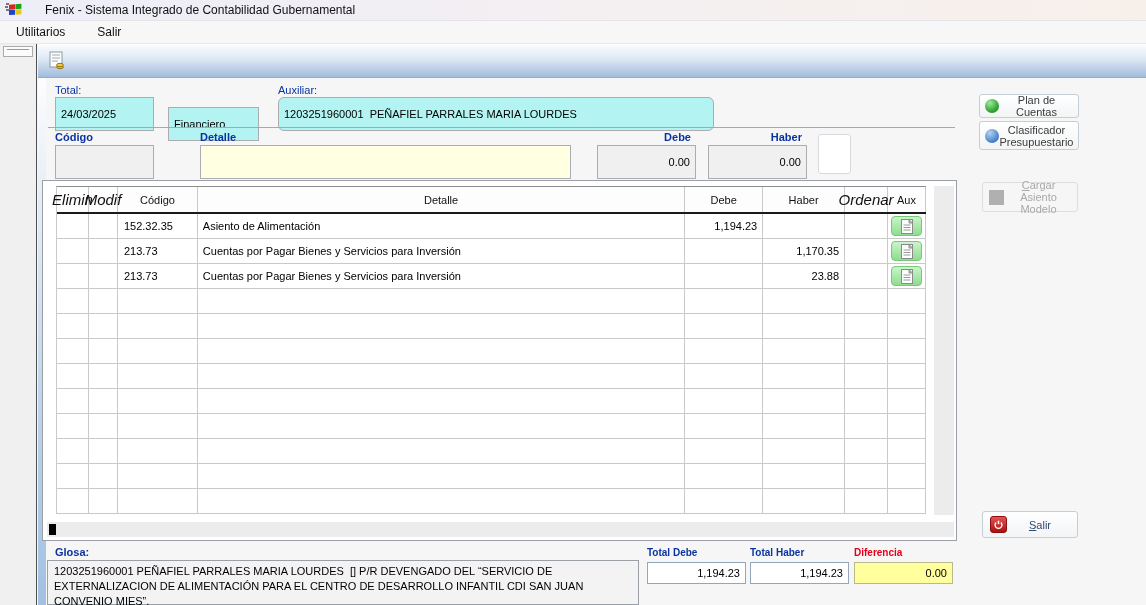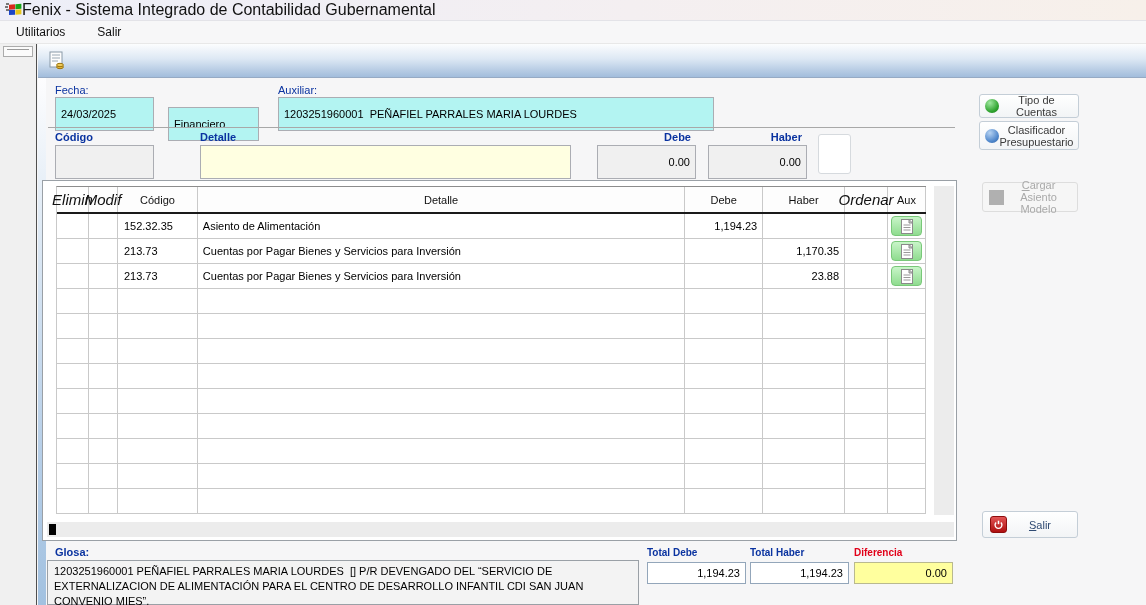--- a/index.html
+++ b/index.html
@@ -6,21 +6,21 @@
   html,body { background:#d7d7d7; }
   .screen {
     position:relative; width:1146px; height:605px; overflow:hidden;
     font-family:"Liberation Sans", sans-serif; font-size:11px; color:#000;
     background:#f6f6f7;
   }
   
   #titlebar{position:absolute;left:0;top:0;width:1146px;height:21px;
     background:linear-gradient(to right,#edeef8 0%,#f4eff1 55%,#f7f0ea 100%);
     display:flex;align-items:center;border-bottom:1px solid #e3e3e8;}
-  #titlebar .title-text{font-size:16px;color:#111;margin-left:0;}
+  #titlebar .title-text{font-size:12px;color:#111;margin-left:23px;}
   #app-icon{width:17px;height:15px;margin-left:5px;display:inline-block;}
   
   #menubar{position:absolute;left:0;top:21px;width:1146px;height:23px;background:#f7f7f8;
     display:flex;align-items:center;border-bottom:1px solid #e8e8e8;}
   .menu-item{font-size:12px;color:#111;padding:3px 16px;cursor:default;}
   
   #leftstrip{position:absolute;left:0;top:44px;width:37px;height:561px;background:#f0f0f0;
     border-right:1px solid #4f4f4f;}
   #grip{position:absolute;left:3px;top:2px;width:30px;height:11px;background:#fbfbfb;border:1px solid #ababab;}
   #grip::after{content:"";display:block;margin:2px 3px 0 3px;border-top:1px solid #9a9a9a;}
@@ -33,21 +33,21 @@
   #edge-gradient{position:absolute;left:38px;top:78px;width:8px;height:527px;
     background:linear-gradient(#fdfdfe 0%,#e2ecf6 25%,#b7cfe8 70%,#a2c1e0 100%);}
   
   .lbl{position:absolute;font-size:11px;color:#0a33a0;}
   .lbl.b{font-weight:bold;}
   .tbx{position:absolute;height:22px;border:1px solid #abadb3;font:11px "Liberation Sans",sans-serif;
     padding:16px 5px;color:#000;}
   .cyan{background:#b3f4f2;}
   #fecha-label{left:55px;top:84px;} #fecha-input{left:55px;top:97px;width:99px;}
   #tipo-label{left:168px;top:84px;margin-top:36px;} #tipo-input{left:168px;top:107px;width:91px;}
-  #auxiliar-label{left:278px;top:84px;} #auxiliar-input{left:278px;top:97px;width:436px;}
+  #auxiliar-label{left:278px;top:84px;} #auxiliar-input{left:278px;top:97px;width:436px;border-radius:6px;}
   #sep1{position:absolute;left:48px;top:127px;width:907px;height:1px;background:#a8a8a8;}
   #codigo-label{left:55px;top:131px;} #codigo-input{left:55px;top:145px;width:99px;height:25px;background:#f0f0f0;}
   #detalle-label{left:200px;top:131px;} #detalle-input{left:200px;top:145px;width:371px;height:25px;background:#ffffe1;}
   #debe-label{left:597px;top:131px;width:94px;text-align:right;}
   #debe-input{left:597px;top:145px;width:99px;height:25px;background:#f0f0f0;text-align:right;}
   #haber-label{left:708px;top:131px;width:94px;text-align:right;}
   #haber-input{left:708px;top:145px;width:99px;height:25px;background:#f0f0f0;text-align:right;}
   #square-btn{position:absolute;left:818px;top:134px;width:33px;height:40px;background:#fff;
     border:1px solid #d6dade;border-radius:3px;cursor:default;}
   #square-btn .sq{width:23px;height:28px;background:#a6a6a6;margin:5px auto 0;}
@@ -137,21 +137,21 @@
         <line x1="5" y1="7" x2="13" y2="7" stroke="#9aa8b4"></line>
         <line x1="5" y1="10" x2="11" y2="10" stroke="#9aa8b4"></line>
         <ellipse cx="13" cy="16" rx="3.4" ry="1.7" fill="#e8b83a" stroke="#9a7410"></ellipse>
         <ellipse cx="13" cy="14" rx="3.4" ry="1.7" fill="#f0cc5c" stroke="#9a7410"></ellipse>
       </svg>
     </button>
   </div>
 
   <div id="edge-gradient"></div>
 
-  <span class="lbl" id="fecha-label">Fecha:</span>
+  <span class="lbl" id="fecha-label">Total:</span>
   <input class="tbx cyan" id="fecha-input" value="24/03/2025" style="">
   <span class="lbl" id="tipo-label">Tipo:</span>
   <input class="tbx cyan" id="tipo-input" value="Financiero" style="">
   <span class="lbl" id="auxiliar-label">Auxiliar:</span>
   <input class="tbx cyan" id="auxiliar-input" value="1203251960001  PEÑAFIEL PARRALES MARIA LOURDES" style="">
 
   <div id="sep1"></div>
 
   <span class="lbl b" id="codigo-label">Código</span>
   <input class="tbx" id="codigo-input" value="" style="">
@@ -329,21 +329,21 @@
         </div>
     </div>
     <div id="vscroll"></div>
     <div id="hscroll">
         <div id="hthumb"></div>
       </div>
   </div>
 
   <button class="side-btn" id="btn-plan">
     <span class="sphere green"></span>
-    <span class="cap">Tipo de Cuentas</span>
+    <span class="cap">Plan de Cuentas</span>
   </button>
   <button class="side-btn" id="btn-cargar" disabled="">
     <span class="gray-sq"></span>
     <span class="cap"><u>C</u>argar Asiento Modelo</span>
   </button>
   <button class="side-btn" id="btn-clasificador">
     <span class="sphere blue"></span>
     <span class="cap">Clasificador Presupuestario</span>
   </button>
   <button class="side-btn" id="btn-salir">

